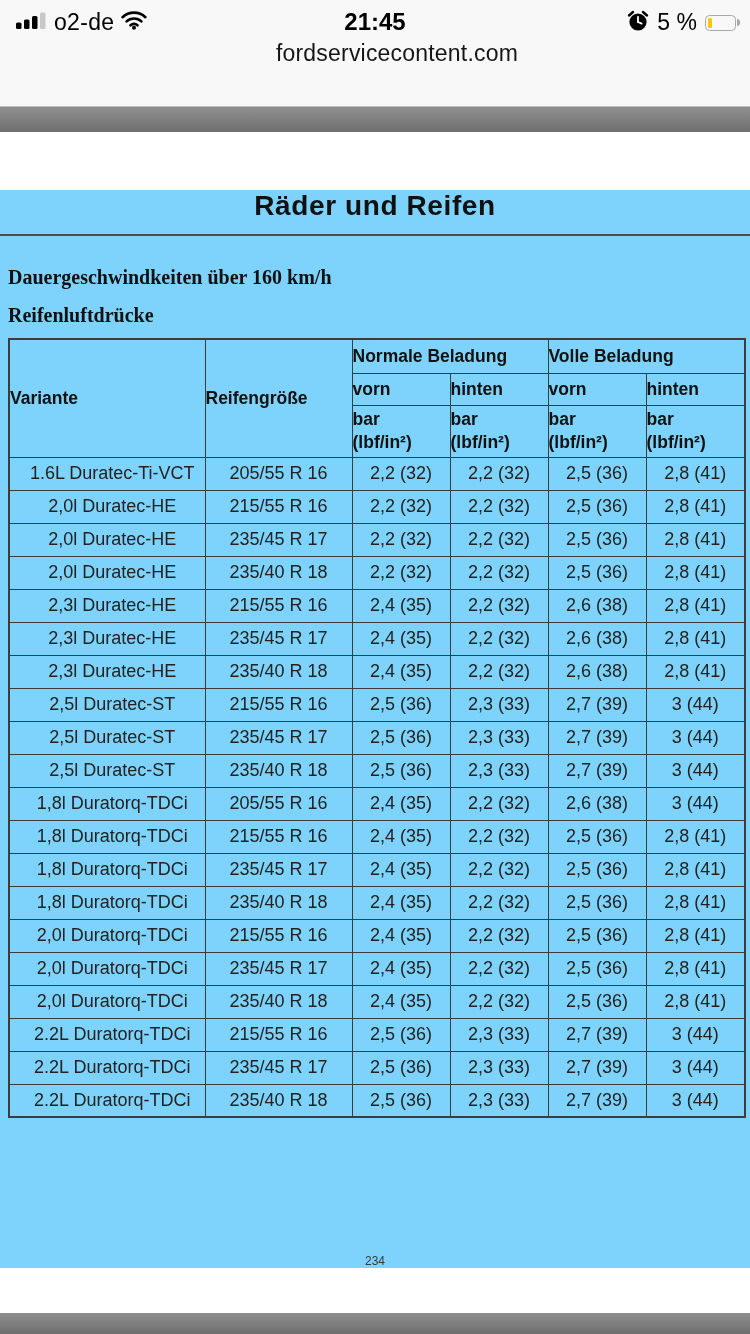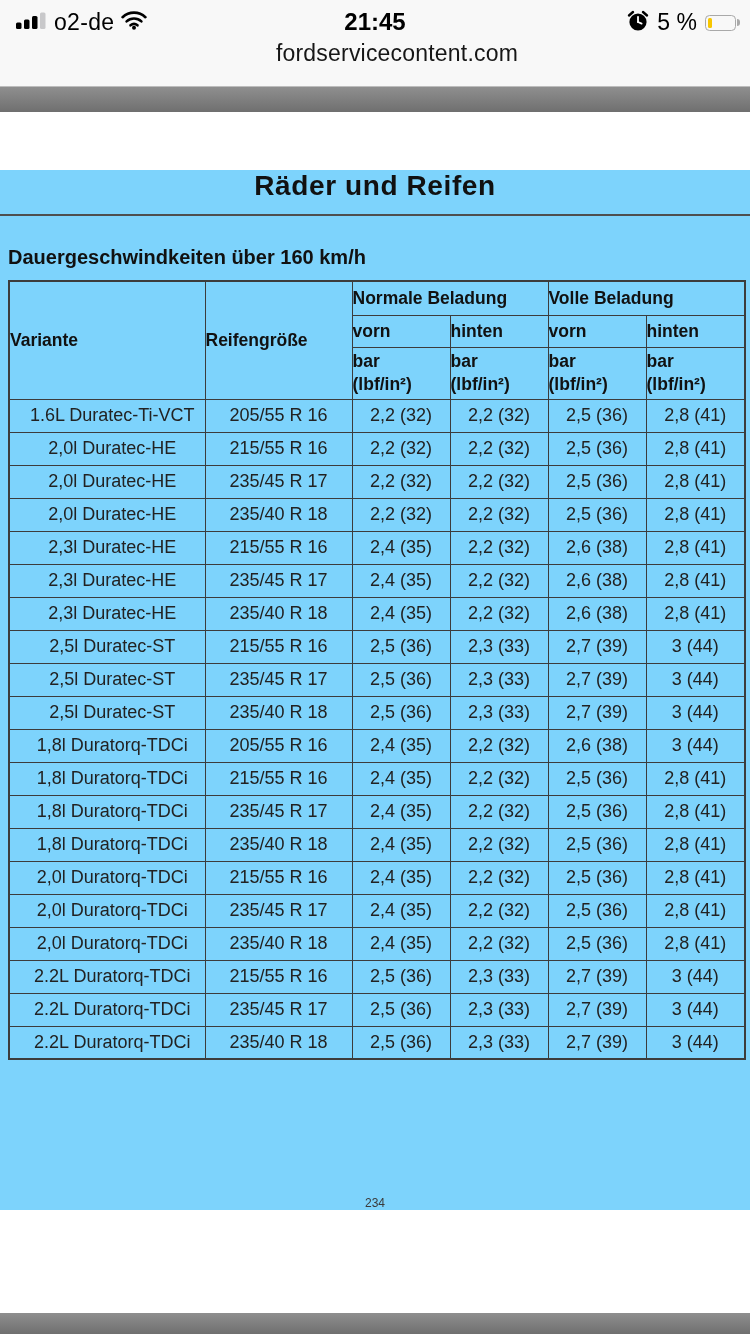--- a/index.html
+++ b/index.html
@@ -1,21 +1,21 @@
 <!DOCTYPE html>
 <html lang="de"><head>
 <meta charset="utf-8">
 <style>
   * { margin:0; padding:0; box-sizing:border-box; }
   html,body { width:750px; background:#fff; }
   body { font-family:"Liberation Sans", sans-serif; color:#1d1d1d; }
   .screen { position:relative; width:750px; height:1334px; background:#fff; overflow:hidden; }
 
   
-  .status-area { height:87px; background:#f8f8f8; border-bottom:1px solid #bdbdbd; }
+  .status-area { height:107px; background:#f8f8f8; border-bottom:1px solid #bdbdbd; }
   .status-row { position:relative; height:38px; padding-top:7px; }
   .status-left { position:absolute; left:16px; top:9px; display:flex; align-items:center; gap:7px; }
   .carrier { font-size:23px; color:#000; letter-spacing:0.3px; }
   .status-time { position:absolute; left:50%; top:8px; transform:translateX(-50%);
                  font-weight:bold; font-size:24px; color:#000; }
   .status-right { position:absolute; right:10px; top:9px; display:flex; align-items:center; gap:8px; }
   .battery-pct { font-size:23px; color:#000; }
   .battery-wrap { display:flex; align-items:center; }
   .battery-body { width:31px; height:16px; border:1.5px solid #a9a9a9; border-radius:4.5px; position:relative; background:#f8f8f8; }
   .battery-fill { position:absolute; left:2px; top:2px; bottom:2px; width:4px; border-radius:1.5px; }
@@ -26,21 +26,21 @@
   
   .gray-bar { width:100%; background:linear-gradient(#8f8f8f, #6f6f6f); }
   .gray-bar.top { height:25px; }
   .gray-bar.bottom { position:absolute; left:0; right:0; bottom:0; height:21px; }
 
   
   .doc { background:#7dd3fc; }
   .doc-title { text-align:center; font-size:28px; font-weight:bold; letter-spacing:0.6px;
                margin-top:58px; color:#111; }
   .title-rule { border:none; border-top:2px solid #4e4e4e; margin-top:12px; }
-  .subhead { font-size:20px; font-weight:bold; color:#111; margin-left:8px; }
+  .subhead { font-size:20px; font-weight:bold; color:#111; margin-left:8px;font-family:Liberation Serif, serif; }
   .subhead.first { margin-top:30px; }
   .subhead.second { margin-top:15px; }
 
   table.pressure { border-collapse:collapse; table-layout:fixed; width:736px;
                    margin:11px 0 0 8px; border:2px solid #3c3c3c; }
   .pressure th, .pressure td { border:1.5px solid #3c3c3c; overflow:hidden; }
   .pressure th { font-size:17.5px; font-weight:bold; text-align:left; color:#111; }
   .pressure td { font-size:18px; font-weight:normal; text-align:center; color:#222; height:33px; }
   .pressure td.c-var { text-align:center; padding-left:10px; }
   .row-group { height:34px; }
@@ -100,20 +100,21 @@
       <span class="url-text">fordservicecontent.com</span>
     </div>
   </header>
 
   <div class="gray-bar top"></div>
 
   <main class="doc">
     <h1 class="doc-title">Räder und Reifen</h1>
     <hr class="title-rule">
     <h2 class="subhead first">Dauergeschwindkeiten über 160 km/h</h2>
+    <h2 class="subhead second">Reifenluftdrücke</h2>
 
     <table class="pressure">
       <colgroup>
         <col style="width:196px">
           <col style="width:147px">
         <col style="width:98px">
           <col style="width:98px">
         <col style="width:98px">
           <col style="width:99px">
       </colgroup>

